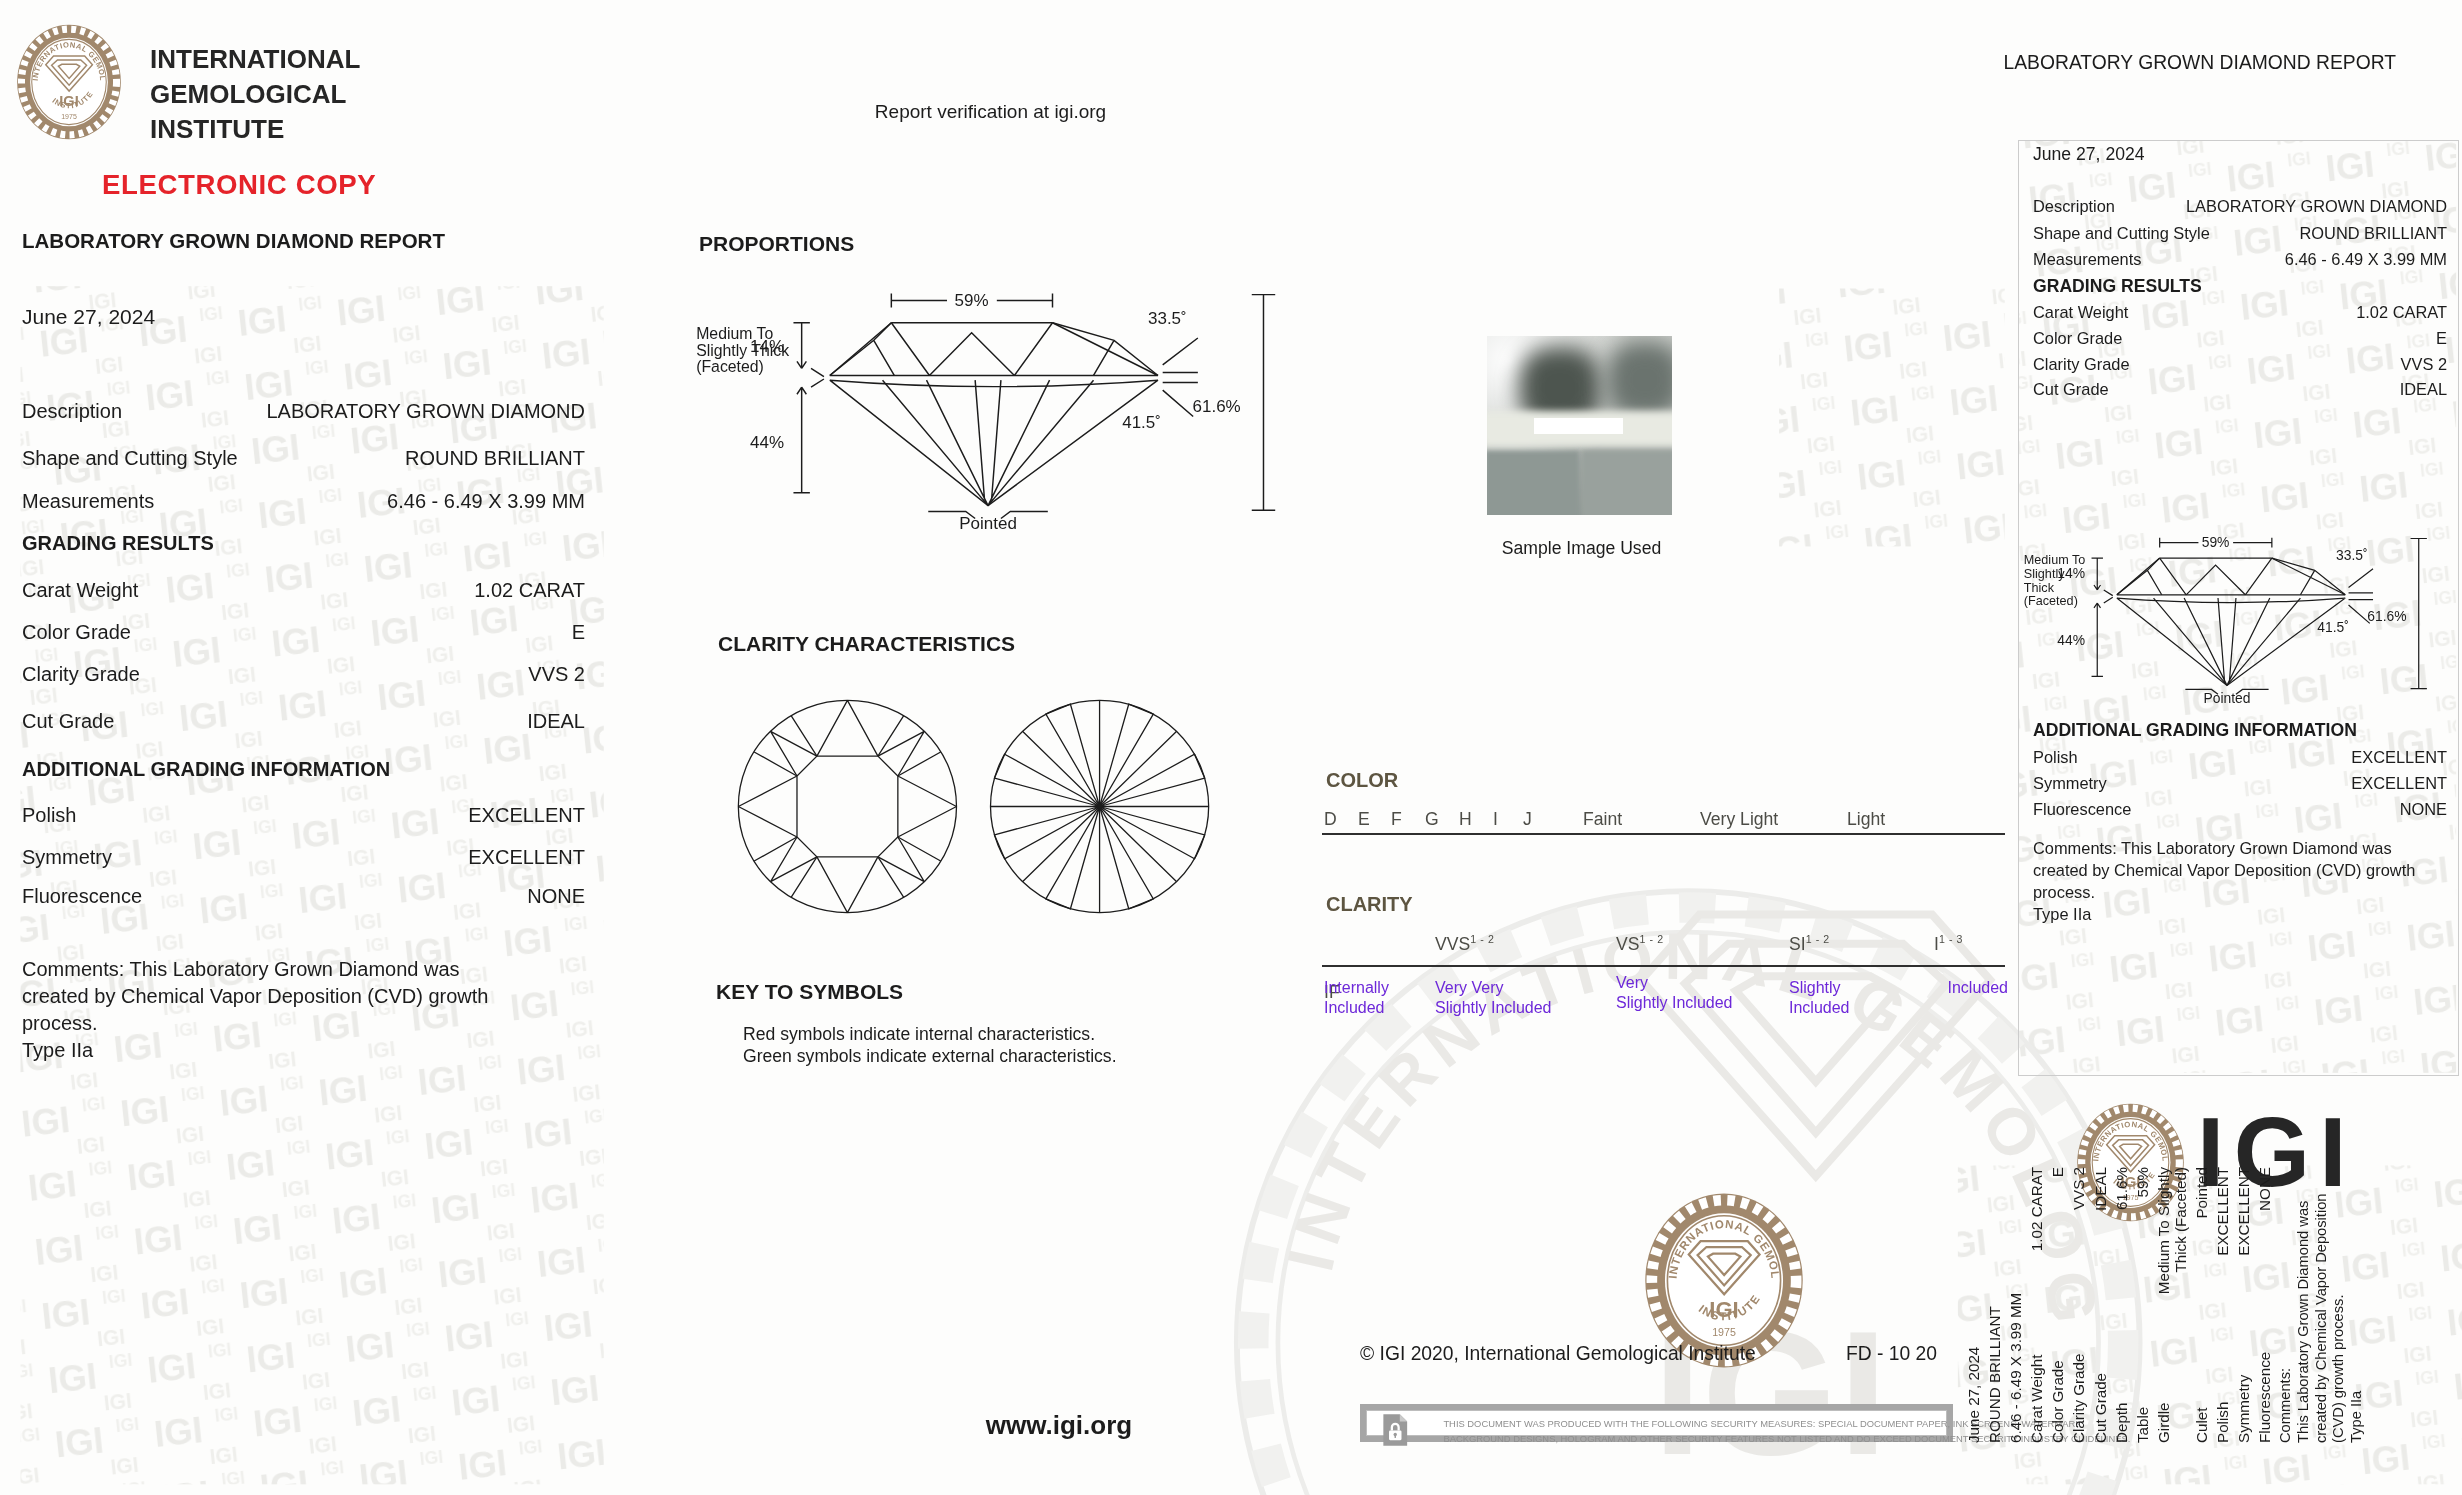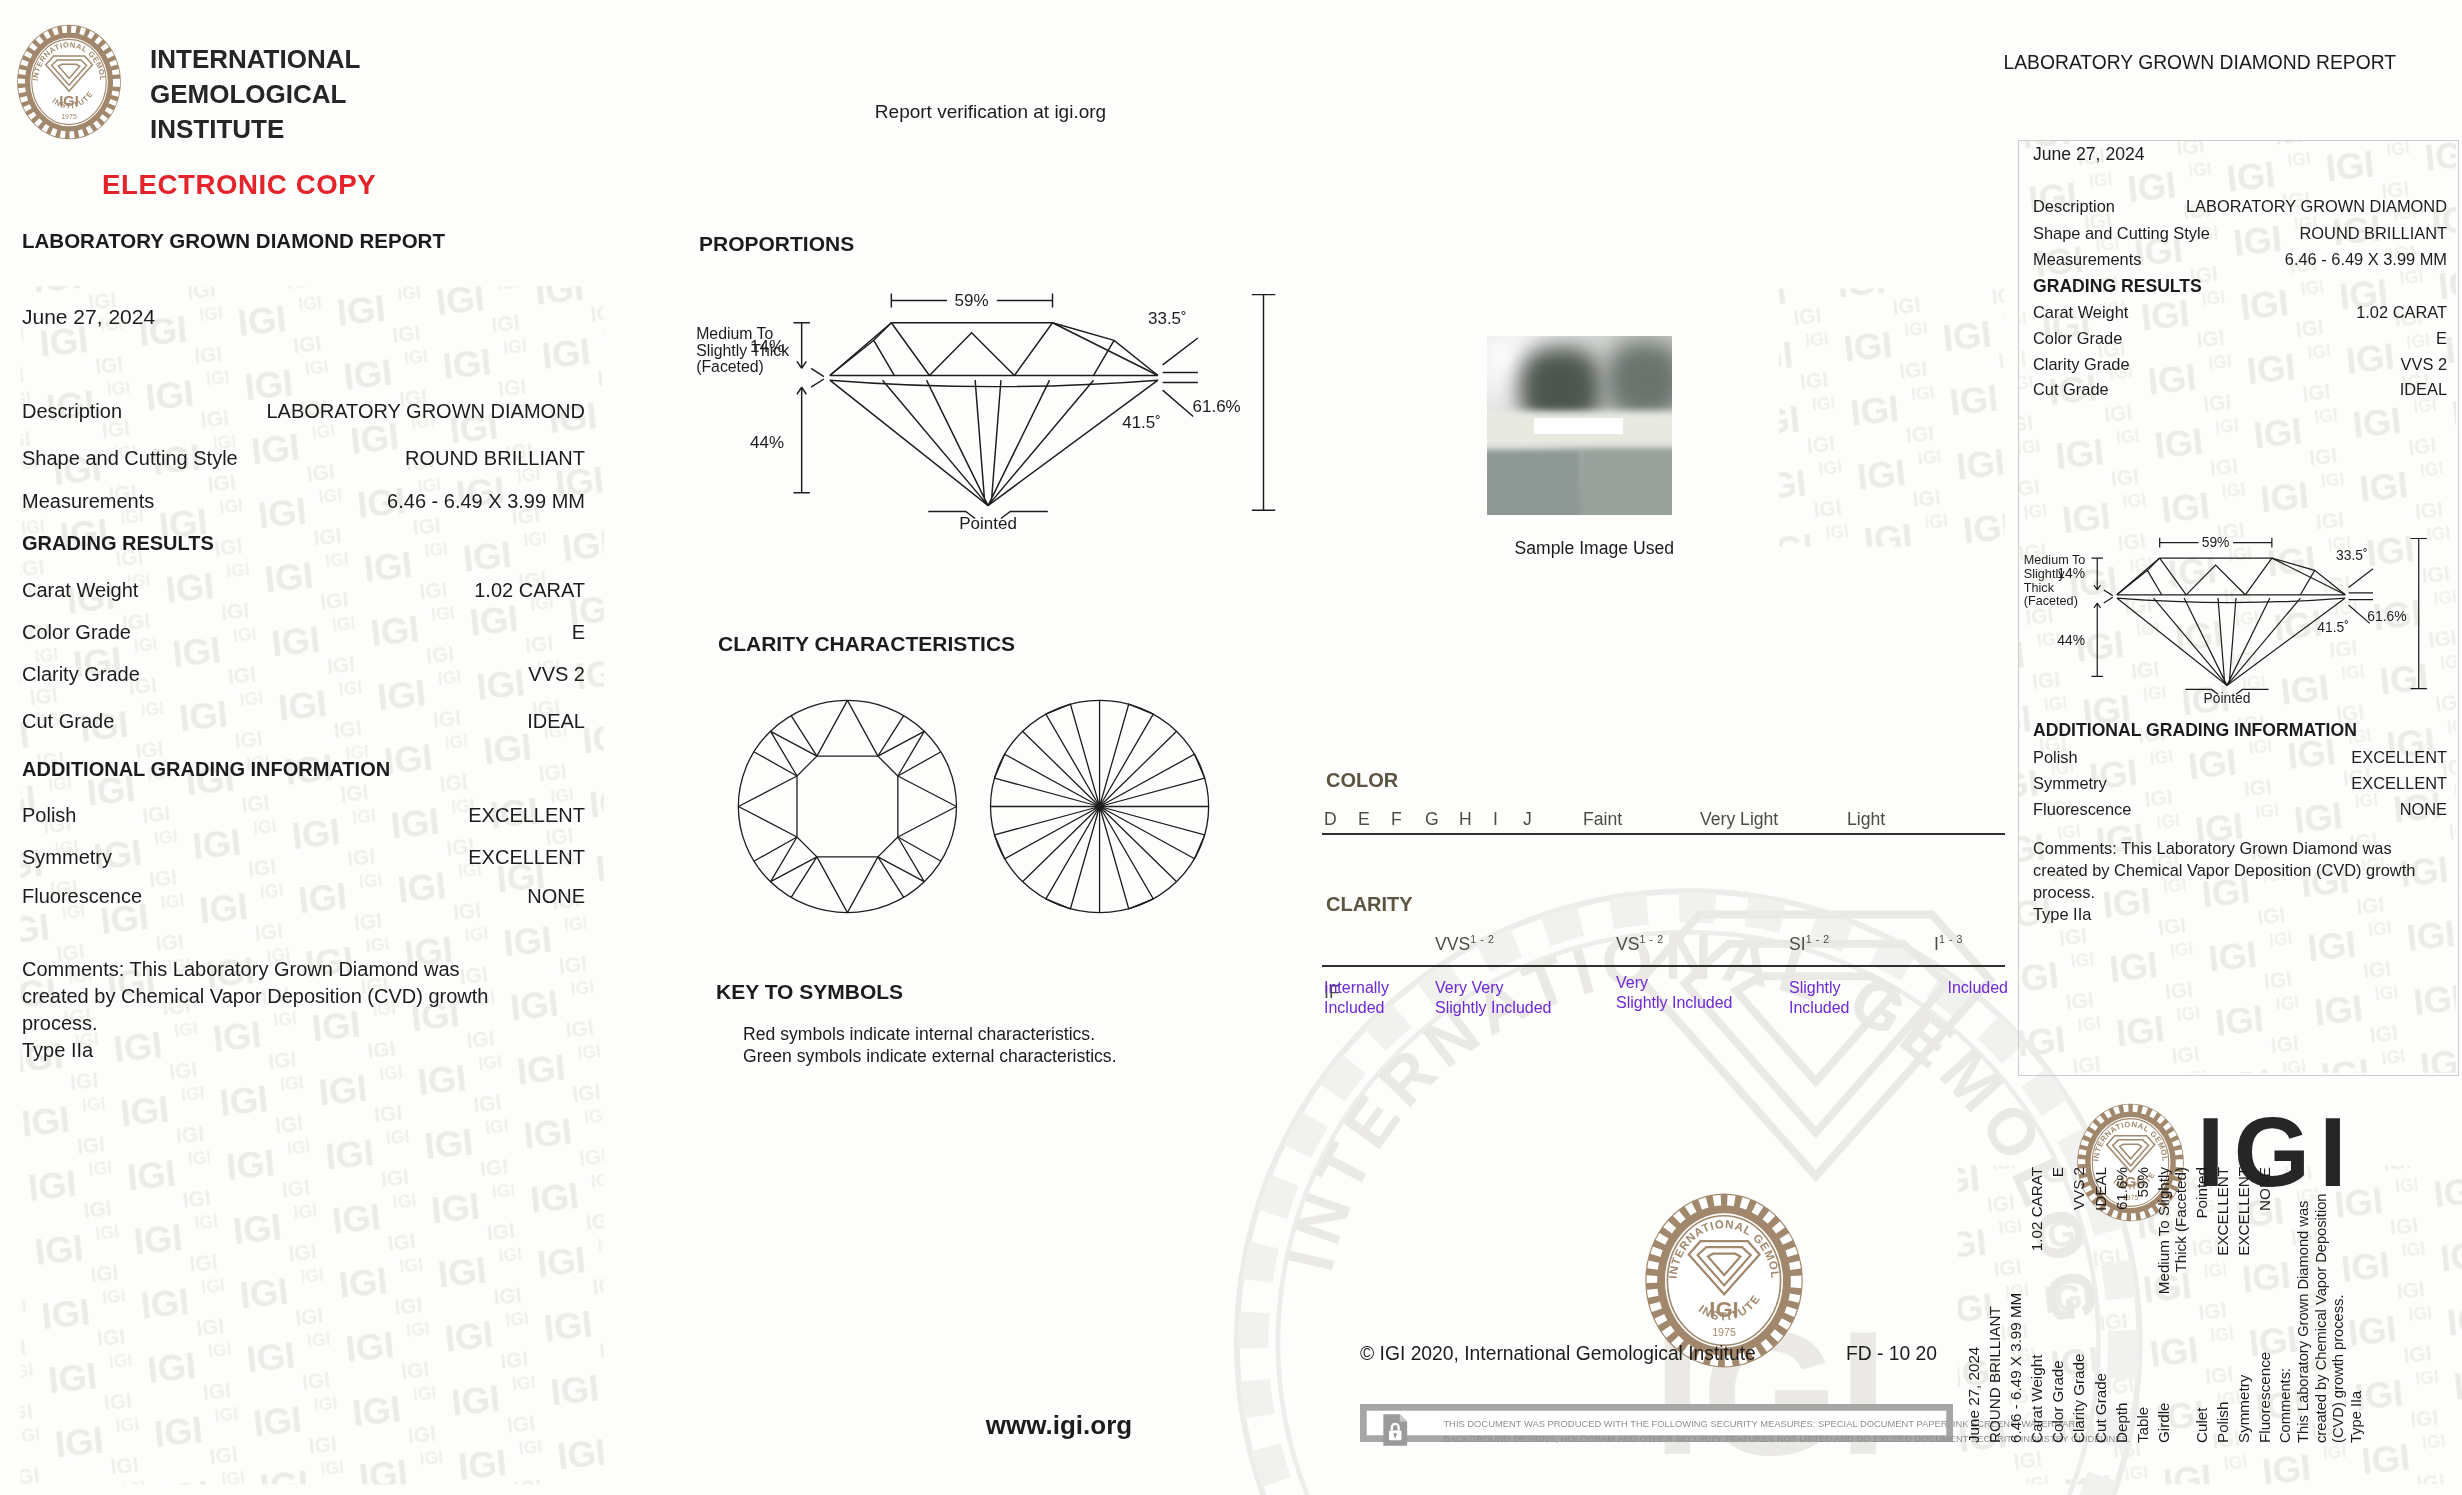--- a/index.html
+++ b/index.html
@@ -207,21 +207,21 @@
 
   <div class="simg">
     <div style="left:0;top:0;width:100%;height:100%;background:radial-gradient(circle at 12% 14%, #ffffff 0%, rgba(255,255,255,0) 55%);"></div>
     <div style="left:32px;top:10.6px;width:82px;height:82px;background:#4d554f;border-radius:40%;filter:blur(10.6px);"></div>
     <div style="left:120px;top:5.9px;width:76px;height:76px;background:#6a736e;border-radius:40%;filter:blur(10.6px);"></div>
     <div style="left:-5.9px;top:75px;width:199px;height:36px;background:#e8eae2;filter:blur(3.5px);"></div>
     <div style="left:-2.3px;top:115px;width:94px;height:70px;background:#8e9894;filter:blur(2.3px);"></div>
     <div style="left:95px;top:115px;width:94px;height:70px;background:#99a19d;filter:blur(2.3px);"></div>
     <div style="left:47px;top:82px;width:89px;height:16.4px;background:#ffffff;"></div>
   </div>
-  <div class="abs" style="left:1489px;top:538px;width:185px;text-align:right;font-size:17.6px;">Sample Image Used</div>
+  <div class="abs" style="left:1489px;top:538px;width:185px;text-align:center;font-size:17.6px;">Sample Image Used</div>
 
   <div class="abs b olive" style="left:1326px;top:769px;font-size:20px;">COLOR</div>
   <span class="scale-letter" style="left:1324px;top:809px;">D</span>
   <span class="scale-letter" style="left:1358px;top:809px;">E</span>
   <span class="scale-letter" style="left:1391px;top:809px;">F</span>
   <span class="scale-letter" style="left:1425px;top:809px;">G</span>
   <span class="scale-letter" style="left:1459px;top:809px;">H</span>
   <span class="scale-letter" style="left:1493px;top:809px;">I</span>
   <span class="scale-letter" style="left:1523px;top:809px;">J</span>
   <span class="scale-letter" style="left:1583px;top:809px;">Faint</span>

